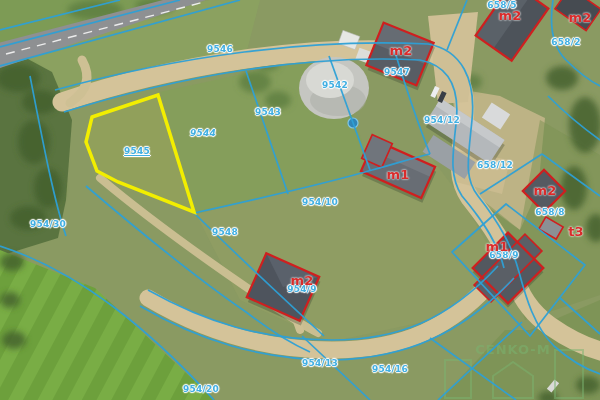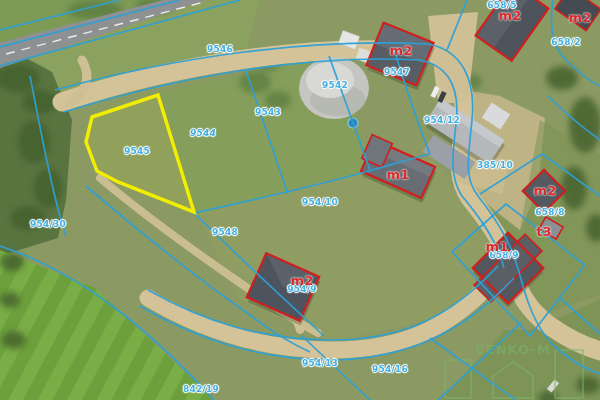--- a/index.html
+++ b/index.html
@@ -215,34 +215,34 @@
 </svg>
 
 <div id="labels">
       <div class="lbl blue" style="left: 220px; top: 49px;">9546</div>
       <div class="lbl blue" style="left: 335px; top: 85px;">9542</div>
       <div class="lbl blue" style="left: 397px; top: 62px; margin-top: 10px;">9547</div>
       <div class="lbl blue" style="left: 502px; top: 5px; text-align: center;">658/5</div>
       <div class="lbl blue" style="left: 566px; top: 7px; margin-top: 35px;">658/2</div>
       <div class="lbl blue" style="left: 268px; top: 112px;">9543</div>
       <div class="lbl blue" style="left: 203px; top: 133px; font-style: italic;">9544</div>
-      <div class="lbl blue" style="left: 137px; top: 151px;">9545</div>
+      <div class="lbl blue" style="left: 137px; top: 151px; text-decoration: underline;">9545</div>
       <div class="lbl blue" style="left: 442px; top: 120px;">954/12</div>
-      <div class="lbl blue" style="left: 495px; top: 165px;">385/10</div>
+      <div class="lbl blue" style="left: 495px; top: 165px;">658/12</div>
       <div class="lbl blue" style="left: 550px; top: 212px;">658/8</div>
       <div class="lbl blue" style="left: 504px; top: 255px;">658/9</div>
       <div class="lbl blue" style="left: 320px; top: 202px;">954/10</div>
       <div class="lbl blue" style="left: 225px; top: 232px;">9548</div>
       <div class="lbl blue" style="left: 48px; top: 224px;">954/30</div>
       <div class="lbl blue" style="left: 286px; top: 289px; padding-left: 32px;">954/9</div>
       <div class="lbl blue" style="left: 272px; top: 363px; margin-left: 48px;">954/13</div>
-      <div class="lbl blue" style="left: 201px; top: 389px;">842/19</div>
+      <div class="lbl blue" style="left: 201px; top: 389px;">954/20</div>
       <div class="lbl blue" style="left: 390px; top: 369px;">954/16</div>
       <div class="lbl red" style="left: 401px; top: 50px;">m2</div>
       <div class="lbl red" style="left: 510px; top: 15px;">m2</div>
       <div class="lbl red" style="left: 580px; top: 17px;">m2</div>
       <div class="lbl red" style="left: 398px; top: 174px;">m1</div>
       <div class="lbl red" style="left: 302px; top: 280px;">m2</div>
       <div class="lbl red" style="left: 545px; top: 190px;">m2</div>
-      <div class="lbl red" style="left: 544px; top: 231px;">t3</div>
+      <div class="lbl red" style="left: 576px; top: 231px;">t3</div>
       <div class="lbl red" style="left: 497px; top: 246px;">m1</div>
     </div>
 </div>
 
 </body></html>

